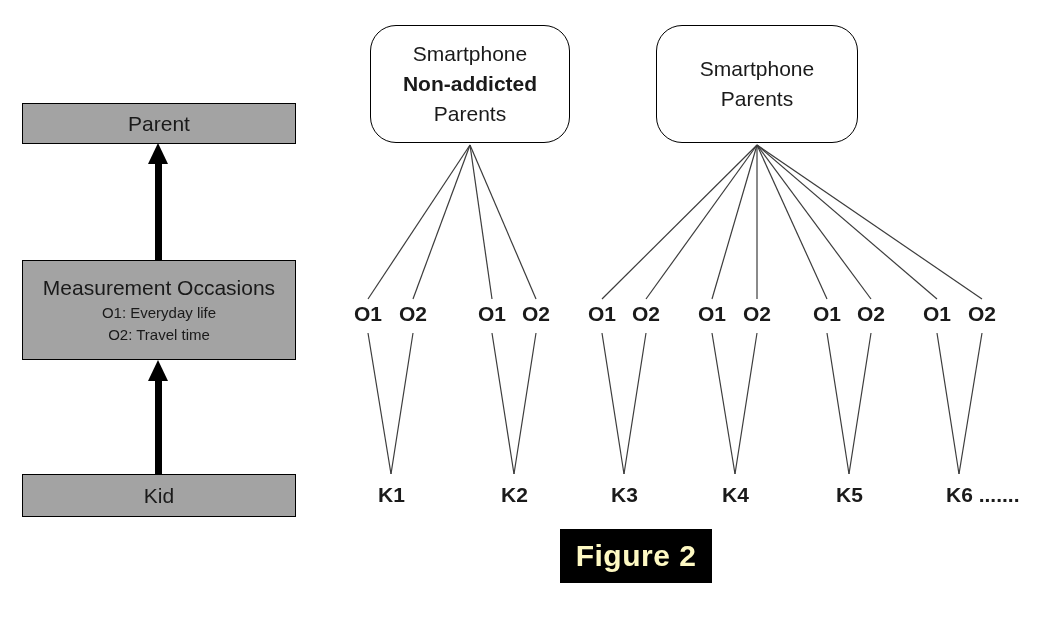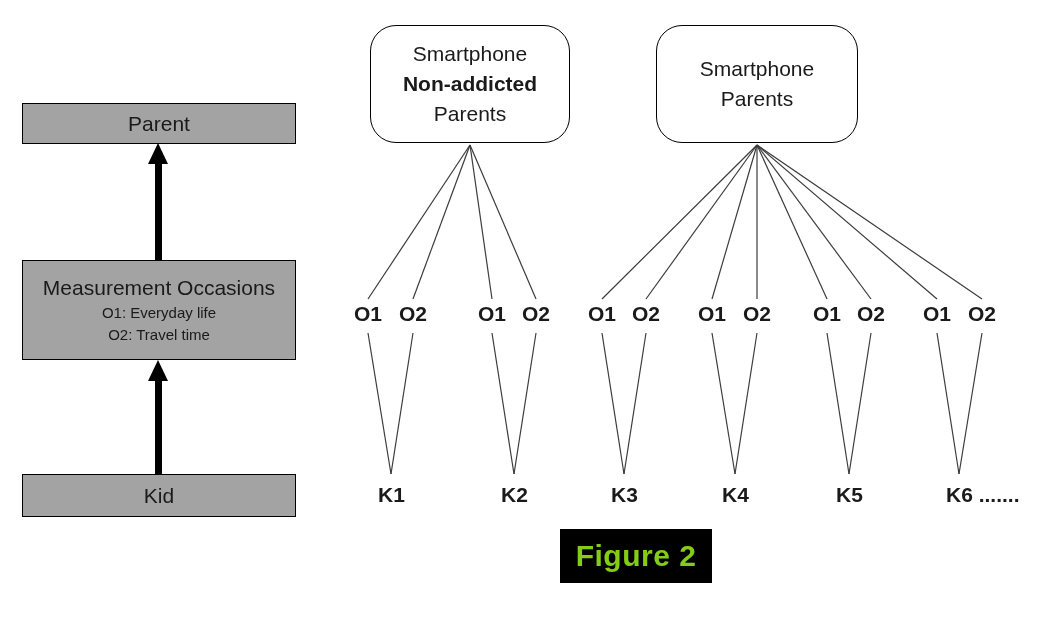--- a/index.html
+++ b/index.html
@@ -130,15 +130,15 @@
     </div>
   <div class="label-row kid-row">
       <span class="klabel" style="left: 378px;">K1</span>
       <span class="klabel" style="left: 501px;">K2</span>
       <span class="klabel" style="left: 611px;">K3</span>
       <span class="klabel" style="left: 722px;">K4</span>
       <span class="klabel" style="left: 836px;">K5</span>
       <span class="klabel" style="left: 946px;">K6 .......</span>
     </div>
 
-  <div class="caption" style="background: rgb(0, 0, 0); color: #84cc16;">Figure 2</div>
+  <div class="caption" style="background: rgb(0, 0, 0); color: #fef9c3;">Figure 2</div>
 
 </div>
 
 </body></html>

